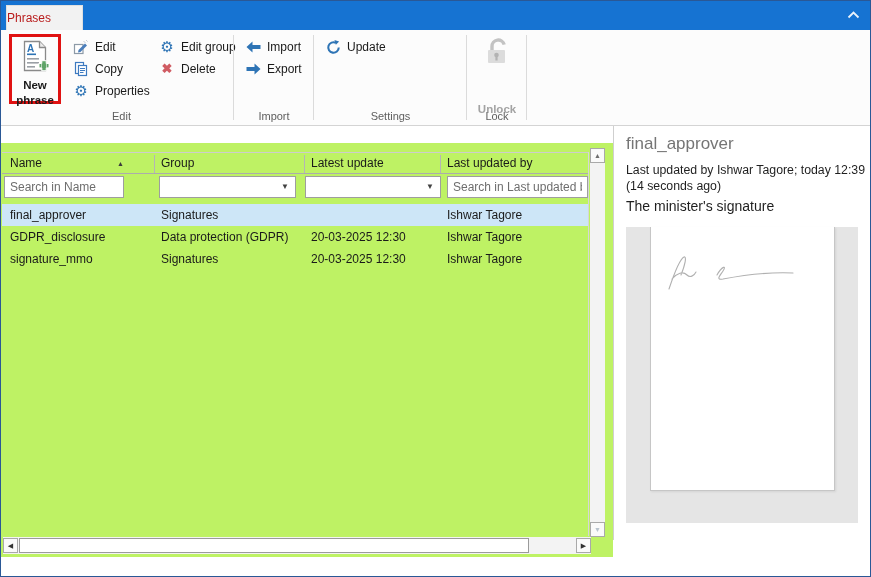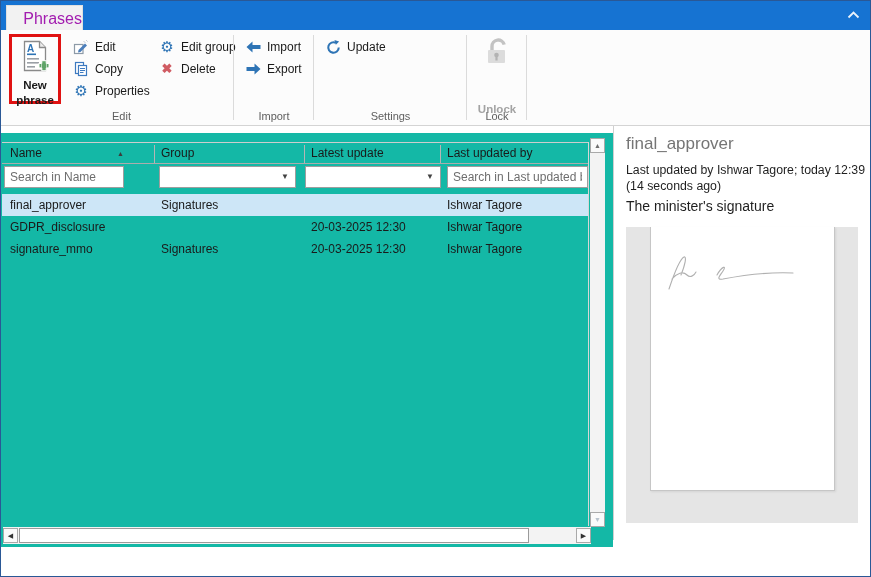--- a/index.html
+++ b/index.html
@@ -12,21 +12,21 @@
   
   .titlebar { position:relative; height:35px; background:var(--titlebar,#1673d2); }
   .title { position:absolute; left:0; right:0; top:0; height:35px; line-height:35px;
            text-align:center; color:#fff; font-size:15px; transform:translateX(-59px); }
   .win-controls { position:absolute; right:3px; top:0; height:35px; display:flex; }
   .win-btn { width:39px; height:35px; display:flex; align-items:center; justify-content:center; }
 
   
   .tabstrip { position:relative; height:29px; background:var(--titlebar,#1673d2); }
   .tab { position:absolute; left:5px; bottom:0; width:77px; height:25px; background:#f2f2f2;
-         color:#a21caf; font-size:16px; text-align:right; line-height:25px;
+         color:#b91c1c; font-size:12px; text-align:left; line-height:25px;
          border:1px solid #e0e0e0; border-bottom:none; }
   .collapse-chevron { position:absolute; right:10px; bottom:7px; }
 
   
   .ribbon { position:relative; height:96px; background:#fcfcfc; border-bottom:1px solid #d4d4d4;
             display:flex; padding-left:8px; }
   .rgroup { position:relative; height:100%; }
   .rgroup::after { content:""; position:absolute; right:0; top:5px; bottom:5px; width:1px; background:#dbdbdb; }
   .rgroup-label { position:absolute; bottom:3px; left:0; right:0; text-align:center;
                   font-size:11px; color:#5e5e5e; }
@@ -46,21 +46,21 @@
   .col2 { width:78px; }
   .smallbtn { height:22px; display:flex; align-items:center; gap:6px; padding:0 3px;
               font-size:12px; white-space:nowrap; }
   .smallbtn .ic { width:16px; height:16px; display:flex; align-items:center; justify-content:center; flex:none; }
   .glyph-gear { font-size:15px; color:#2e74b5; line-height:16px; }
   .glyph-x { font-size:13px; color:#d05c63; font-weight:bold; line-height:16px; }
   .g-import .btncol, .g-settings .btncol { margin-left:8px; }
 
   
   .content { position:relative; height:414px; }
-  .table-pane { position:absolute; left:0; top:7px; width:612px; height:414px; background:#14b8a6; }
+  .table-pane { position:absolute; left:0; top:17px; width:612px; height:414px; background:#bef264; }
   .pane-divider { position:absolute; left:612px; top:0; width:1px; height:414px; background:#cfcfcf; }
 
   .header-row { position:absolute; left:1px; top:9px; width:586px; height:22px;
                 border-top:1px solid #cdcdcd; border-bottom:1px solid #acacac; font-size:12px; }
   .th { position:absolute; top:0; height:22px; line-height:21px; }
   .th-sep { position:absolute; top:2px; height:18px; width:1px; background:#b5b5b5; }
   .sort-arrow { position:absolute; left:115px; top:0; font-size:7px; color:#3c3c3c; line-height:22px; }
   .col-name { left:8px; } .col-group { left:159px; } .col-latest { left:309px; } .col-by { left:445px; }
 
   .filter-row { position:absolute; left:0; top:32px; width:590px; height:24px; }
@@ -267,20 +267,21 @@
       </div>
 
       <div class="rows">
         <div class="row selected">
           <span class="cell col-name">final_approver</span>
           <span class="cell col-group">Signatures</span>
           <span class="cell col-by">Ishwar Tagore</span>
         </div>
         <div class="row">
           <span class="cell col-name">GDPR_disclosure</span>
+          <span class="cell col-group">Data protection (GDPR)</span>
           <span class="cell col-latest">20-03-2025 12:30</span>
           <span class="cell col-by">Ishwar Tagore</span>
         </div>
         <div class="row">
           <span class="cell col-name">signature_mmo</span>
           <span class="cell col-group">Signatures</span>
           <span class="cell col-latest">20-03-2025 12:30</span>
           <span class="cell col-by">Ishwar Tagore</span>
         </div>
       </div>

